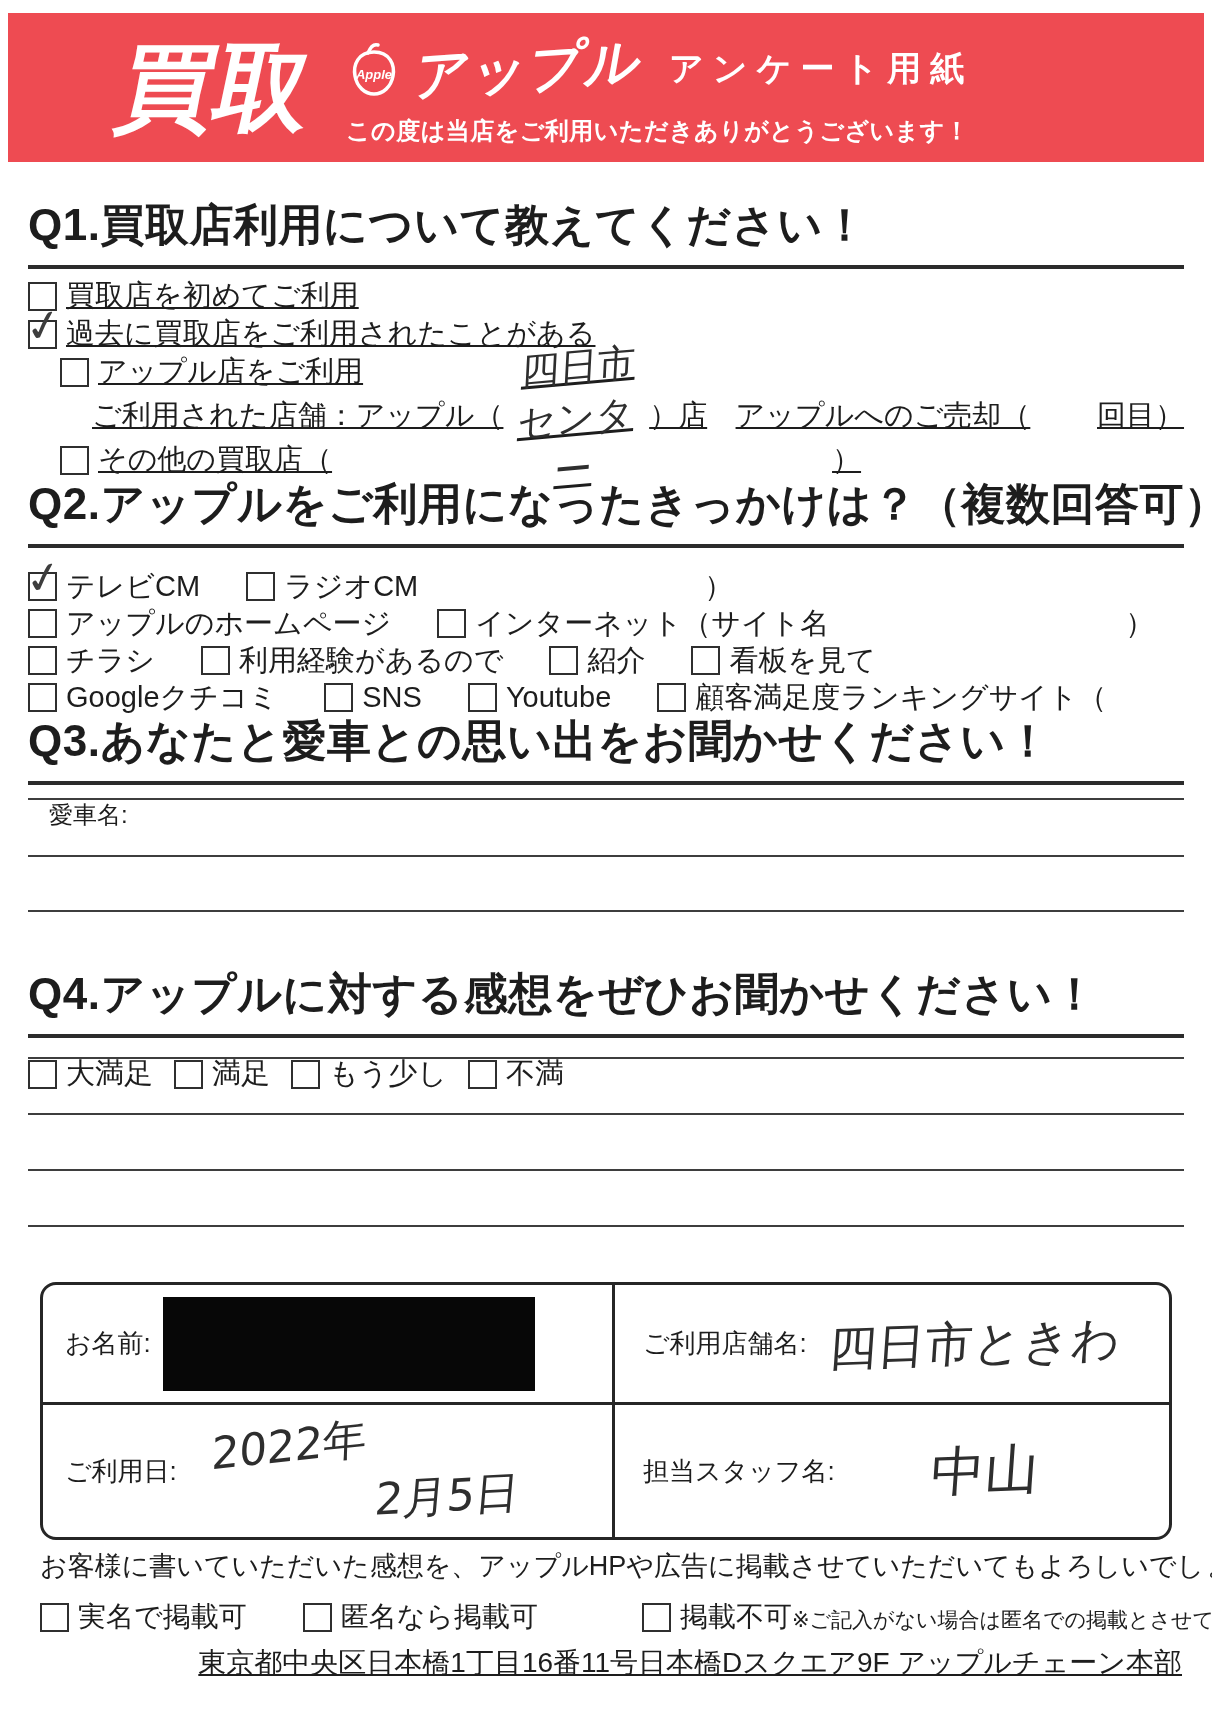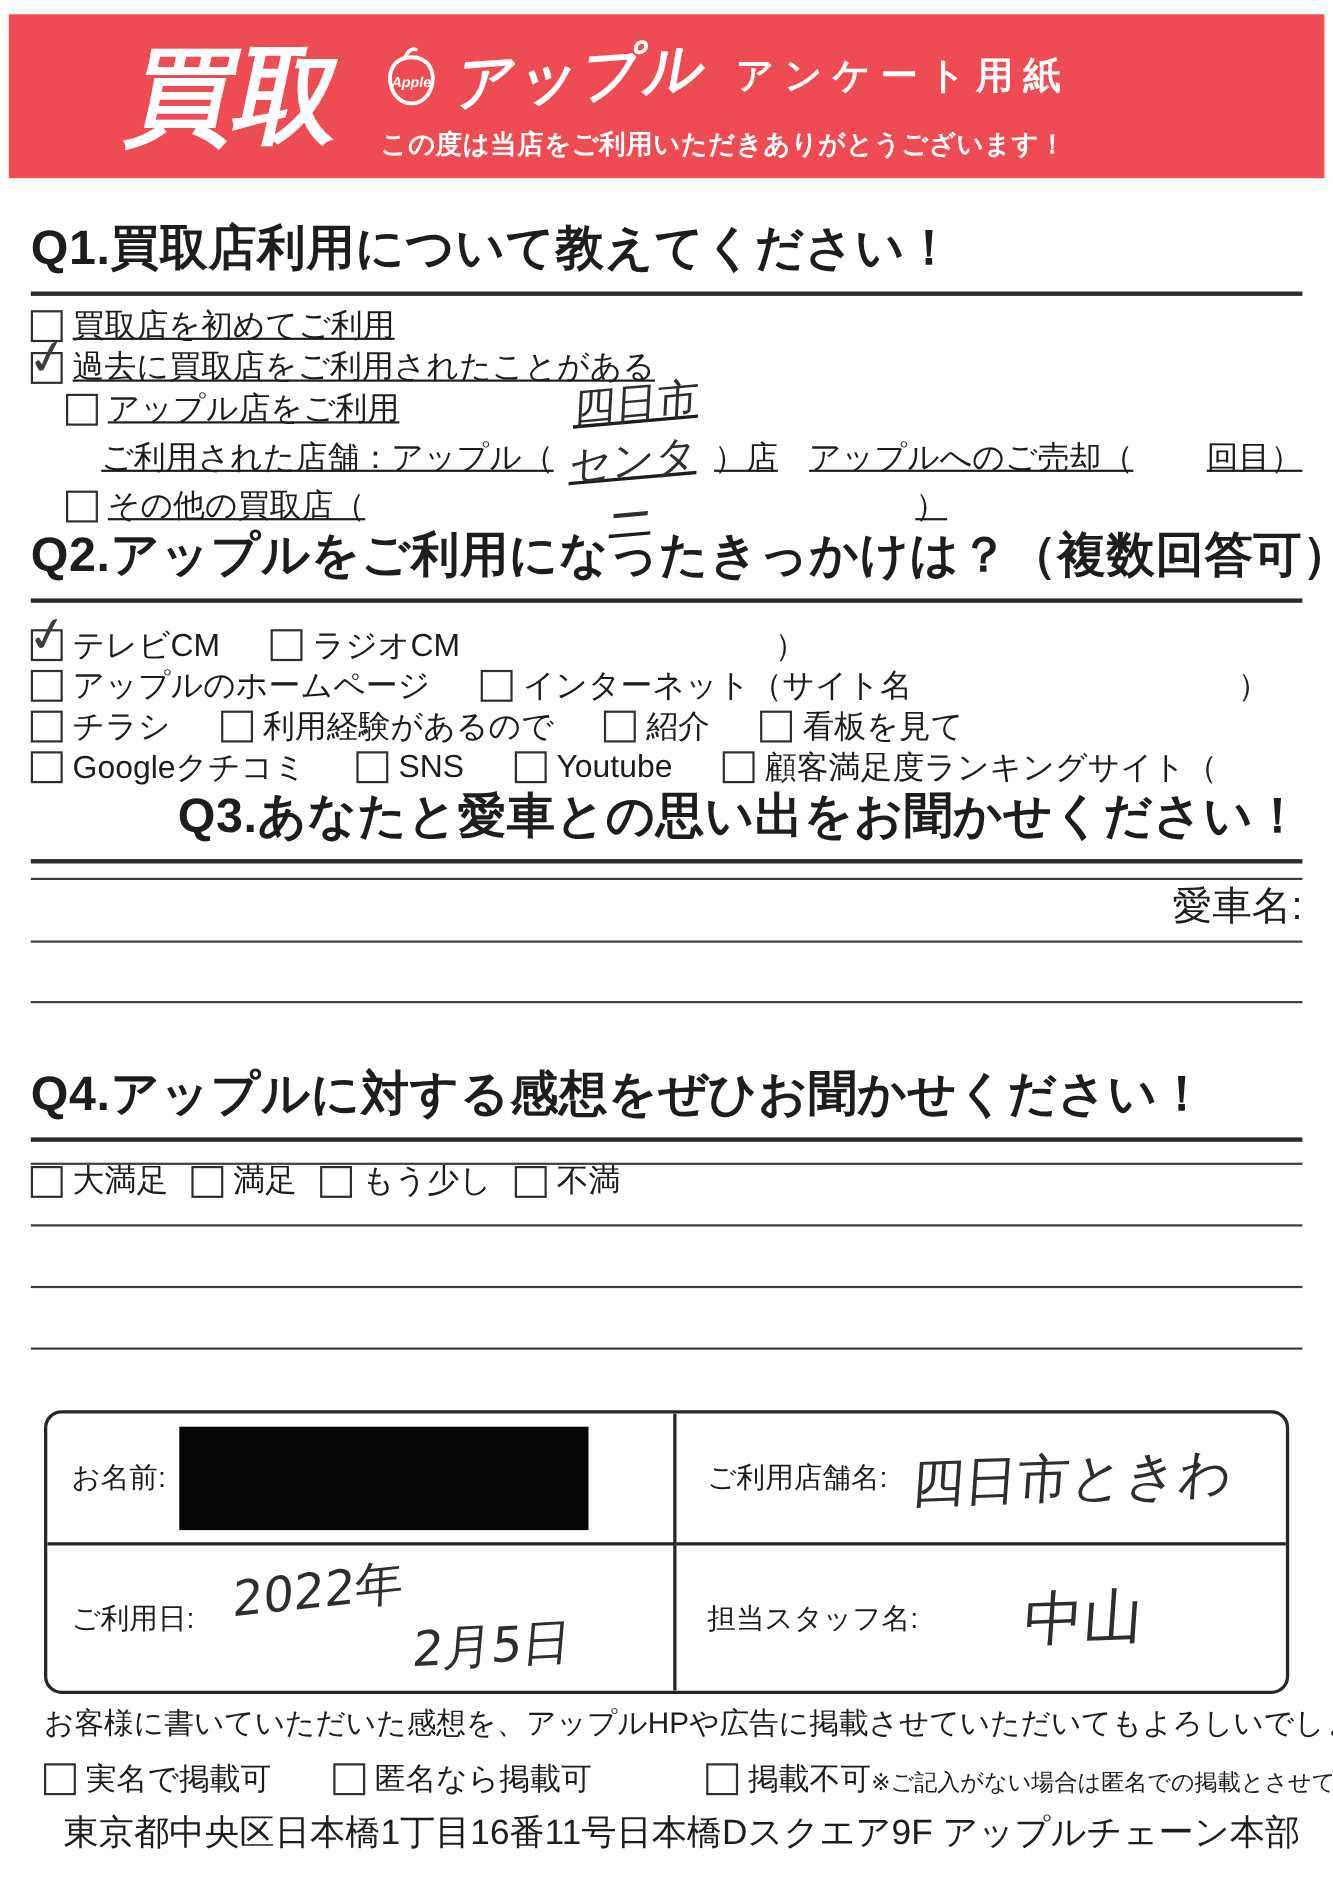--- a/index.html
+++ b/index.html
@@ -41,22 +41,22 @@
   .other-gap{display:inline-block;width:500px;}
   
   #q2{top:475px;}
   #q2 .list{margin-top:20px;}
   #q2 .row{height:37px;}
   #q2 .opt{margin-right:46px;}
   #q2 .opt:last-of-type{margin-right:0;}
   .tail1{margin-left:240px;}
   .tail2{margin-left:250px;}
   
-  #q3{top:712px;height:250px;text-align:right;}
-  #q3 .car-label{margin-top:14px;font-size:36px;}
+  #q3{top:712px;height:250px;}
+  #q3 .car-label{margin-top:14px;font-size:24px;margin-left:21px;}
   
   #q4{top:965px;height:300px;}
   #q4 .optrow{margin-top:16px;display:flex;gap:21px;}
   
   #infobox{position:absolute;top:1282px;left:40px;right:40px;height:252px;border:3px solid #262626;border-radius:16px;display:grid;grid-template-columns:572px 1fr;grid-template-rows:120px 1fr;overflow:hidden;background:#fff;}
   .cell{display:flex;align-items:center;}
   .cell .lbl{font-size:26px;white-space:nowrap;}
   .c-name{border-right:3px solid #262626;border-bottom:3px solid #262626;padding-left:22px;}
   .c-store{border-bottom:3px solid #262626;padding-left:28px;}
   .c-date{border-right:3px solid #262626;padding-left:22px;position:relative;}
@@ -67,21 +67,21 @@
   .hw-day{position:absolute;left:332px;top:62px;font-size:44px;transform:rotate(-3deg) skewX(-8deg);}
   .hw-staff{font-size:54px;margin-left:96px;transform:rotate(-2deg) skewX(-6deg);}
   
   #consent{position:absolute;top:1548px;left:40px;right:28px;}
   #consent .question{font-size:27px;white-space:nowrap;}
   #consent .consent-row{margin-top:14px;display:flex;align-items:center;}
   #consent .opt{font-size:28px;}
   .c-opt2{margin-left:56px;}
   .c-opt3{margin-left:104px;}
   .consent-note{margin-left:auto;font-size:21px;padding-top:5px;white-space:nowrap;}
-  #address{position:absolute;top:1644px;left:40px;right:30px;text-align:right;font-size:32px;white-space:nowrap;}
+  #address{position:absolute;top:1644px;left:40px;right:30px;text-align:right;font-size:28px;white-space:nowrap;text-decoration:underline;}
 </style>
 </head>
 <body>
 
 <div id="banner">
   <div class="banner-flex">
     <div class="kaitori">買取</div>
     <div class="brand-col">
       <div class="brand-row">
         <svg class="apple-svg" width="56" height="60" viewBox="0 0 56 60">

